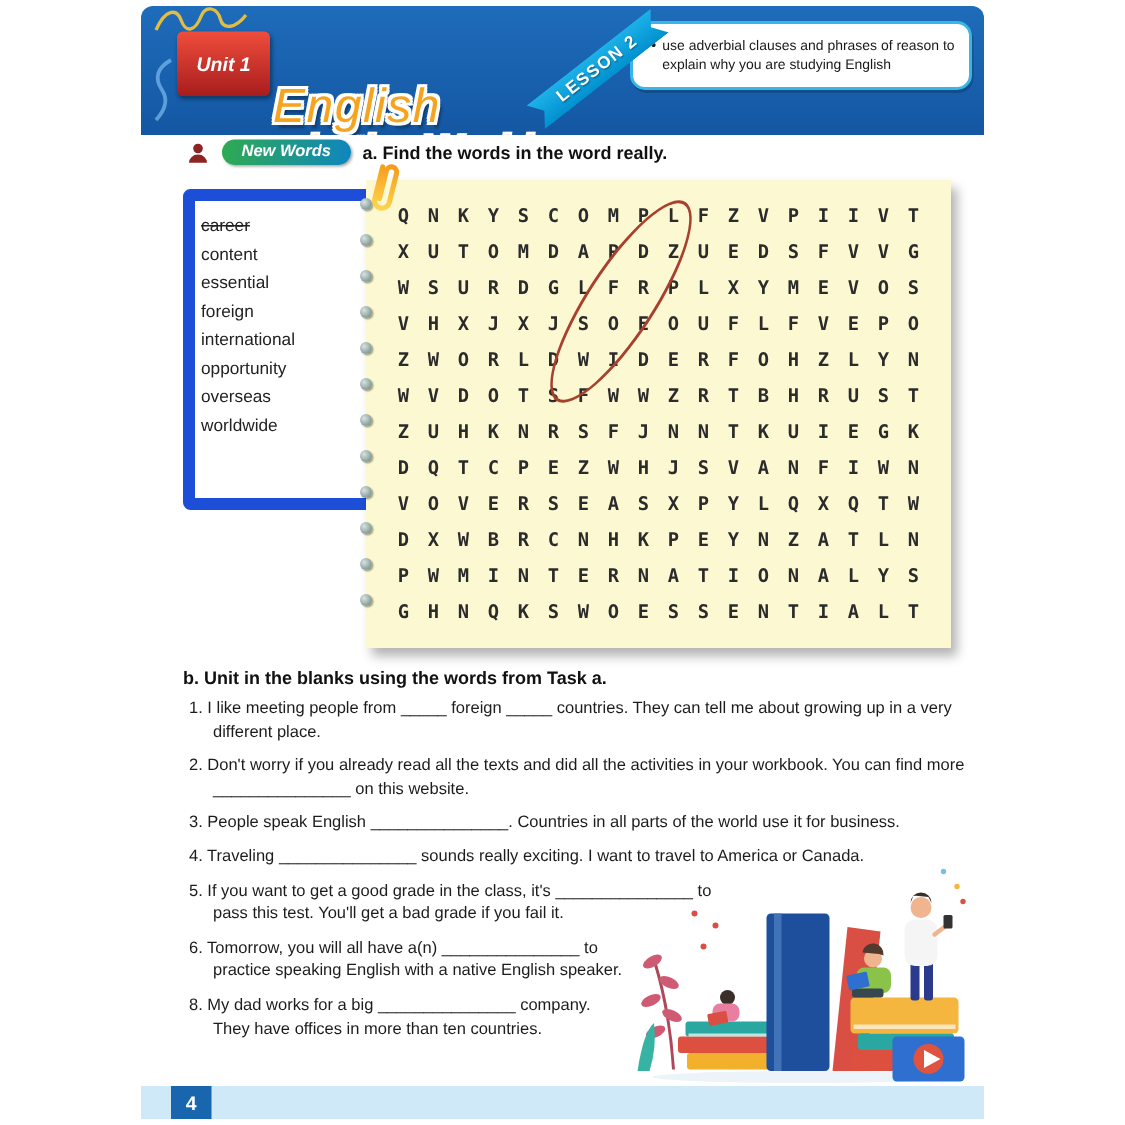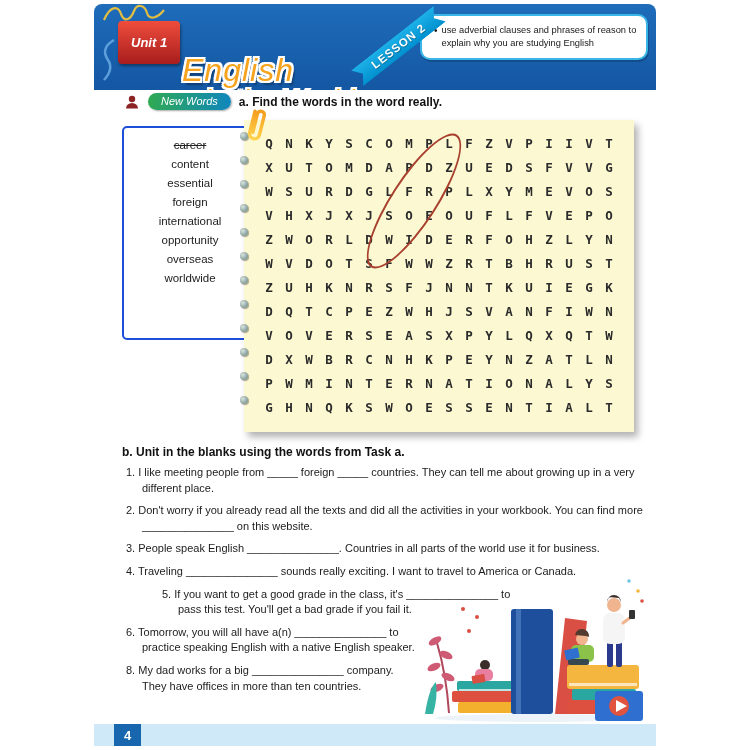--- a/index.html
+++ b/index.html
@@ -45,30 +45,30 @@
   }
   .obj { font-size:9.3px; color:#181818; line-height:1.45; display:flex; gap:4px; }
   .obj .dot::before { content:"•"; font-size:10px; }
 
   .corner-scribble { position:absolute; left:6px; top:-2px; z-index:4; }
 
   
   .newwords-row { position:absolute; left:30px; top:89px; display:flex; align-items:center; gap:8px; }
   .pill {
     background:linear-gradient(90deg,#2faa52,#0f86bd); color:#fff;
-    font-style:italic; font-weight:normal; font-size:11px; padding:2px 13px 3px;
+    font-style:italic; font-weight:bold; font-size:11px; padding:2px 13px 3px;
     border-radius:10px; box-shadow:1px 1px 2px rgba(0,0,0,.35);
   }
   .instruction { font-size:12px; font-weight:bold; color:#111; }
 
   
   .wordlist {
     position:absolute; left:28px; top:122px; width:136px; min-height:214px;
-    border:2px solid #1d4ed8; border-radius:5px; background:#fff;
-    padding:11px 4px; display:flex; flex-direction:column; gap:7px; align-items:center;
+    border:8px solid #1d4ed8; border-radius:5px; background:#fff;
+    padding:11px 4px; display:flex; flex-direction:column; gap:7px; align-items:flex-start;
   }
   .word { font-size:11.5px; color:#222; }
   .word.struck { text-decoration:line-through; }
 
   
   .paper {
     position:absolute; left:150px; top:116px; width:390px; height:312px;
     background:#fcf8d2; box-shadow:4px 5px 7px rgba(0,0,0,.3);
   }
   .ws-grid { padding:12px 15px; }
@@ -423,21 +423,21 @@
       <path d="M8 7 v22 a5 5 0 0 0 10 0 V9 a3.5 3.5 0 0 0 -7 0 v19" fill="none" stroke="url(#clipg)" stroke-width="3.4" stroke-linecap="round"></path>
     </svg>
   </div>
 
   <div class="taskb-heading">b. Unit in the blanks using the words from Task a.</div>
   <div class="taskb-list" id="task-b-list">
       <div class="tb-item" style="max-width: 530px;"><span class="tb-num">1. </span>I like meeting people from <span class="tb-blank">_____</span><span class="tb-answer">foreign</span><span class="tb-blank">_____</span> countries. They can tell me about growing up in a very different place.</div>
       <div class="tb-item" style="max-width: 530px;"><span class="tb-num">2. </span>Don't worry if you already read all the texts and did all the activities in your workbook. You can find more <span class="tb-blank">_______________</span> on this website.</div>
       <div class="tb-item" style="max-width: 545px;"><span class="tb-num">3. </span>People speak English <span class="tb-blank">_______________</span>. Countries in all parts of the world use it for business.</div>
       <div class="tb-item" style="max-width: 545px;"><span class="tb-num">4. </span>Traveling <span class="tb-blank">_______________</span> sounds really exciting. I want to travel to America or Canada.</div>
-      <div class="tb-item" style="max-width: 370px; margin-left: 36px;"><span class="tb-num">5. </span>If you want to get a good grade in the class, it's <span class="tb-blank">_______________</span> to pass this test. You'll get a bad grade if you fail it.</div>
+      <div class="tb-item" style="max-width: 370px;"><span class="tb-num">5. </span>If you want to get a good grade in the class, it's <span class="tb-blank">_______________</span> to pass this test. You'll get a bad grade if you fail it.</div>
       <div class="tb-item" style="max-width: 300px;"><span class="tb-num">6. </span>Tomorrow, you will all have a(n) <span class="tb-blank">_______________</span> to practice speaking English with a native English speaker.</div>
       <div class="tb-item" style="max-width: 270px;"><span class="tb-num">8. </span>My dad works for a big <span class="tb-blank">_______________</span> company. They have offices in more than ten countries.</div>
     </div>
 
   <svg class="illustration" width="230" height="152" viewBox="0 0 230 152">
     <ellipse cx="118" cy="147" rx="102" ry="4" fill="#edf4f9"></ellipse>
 
     <g>
       <path d="M30 142 C28 112 24 92 18 72" stroke="#b0485c" stroke-width="2" fill="none"></path>
       <ellipse cx="16" cy="70" rx="7" ry="3.5" fill="#cf5a74" transform="rotate(-30 16 70)"></ellipse>

